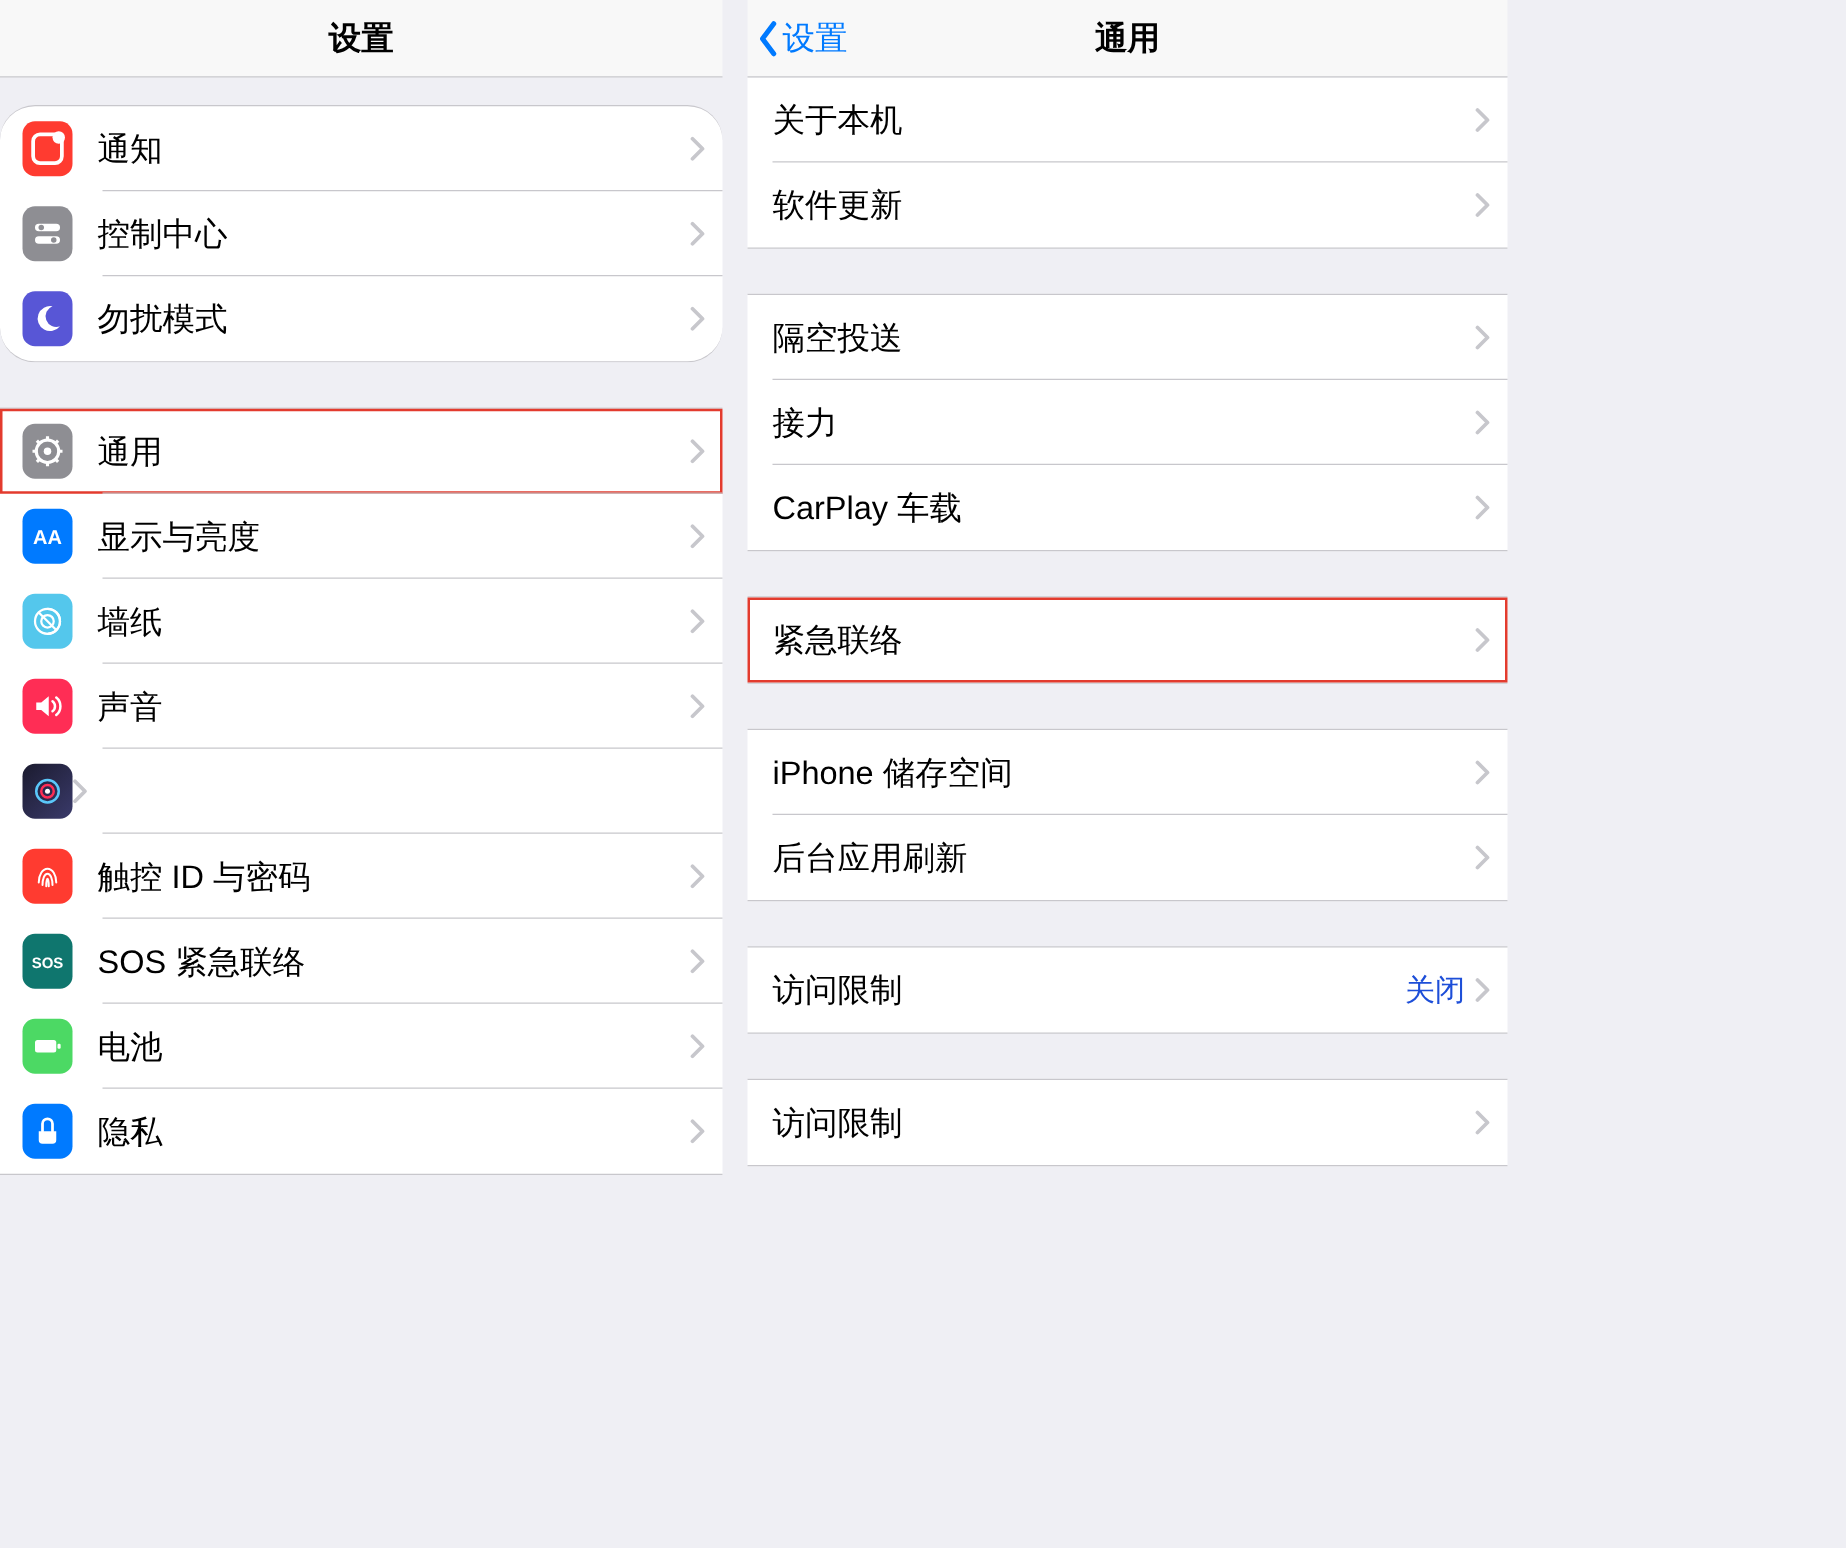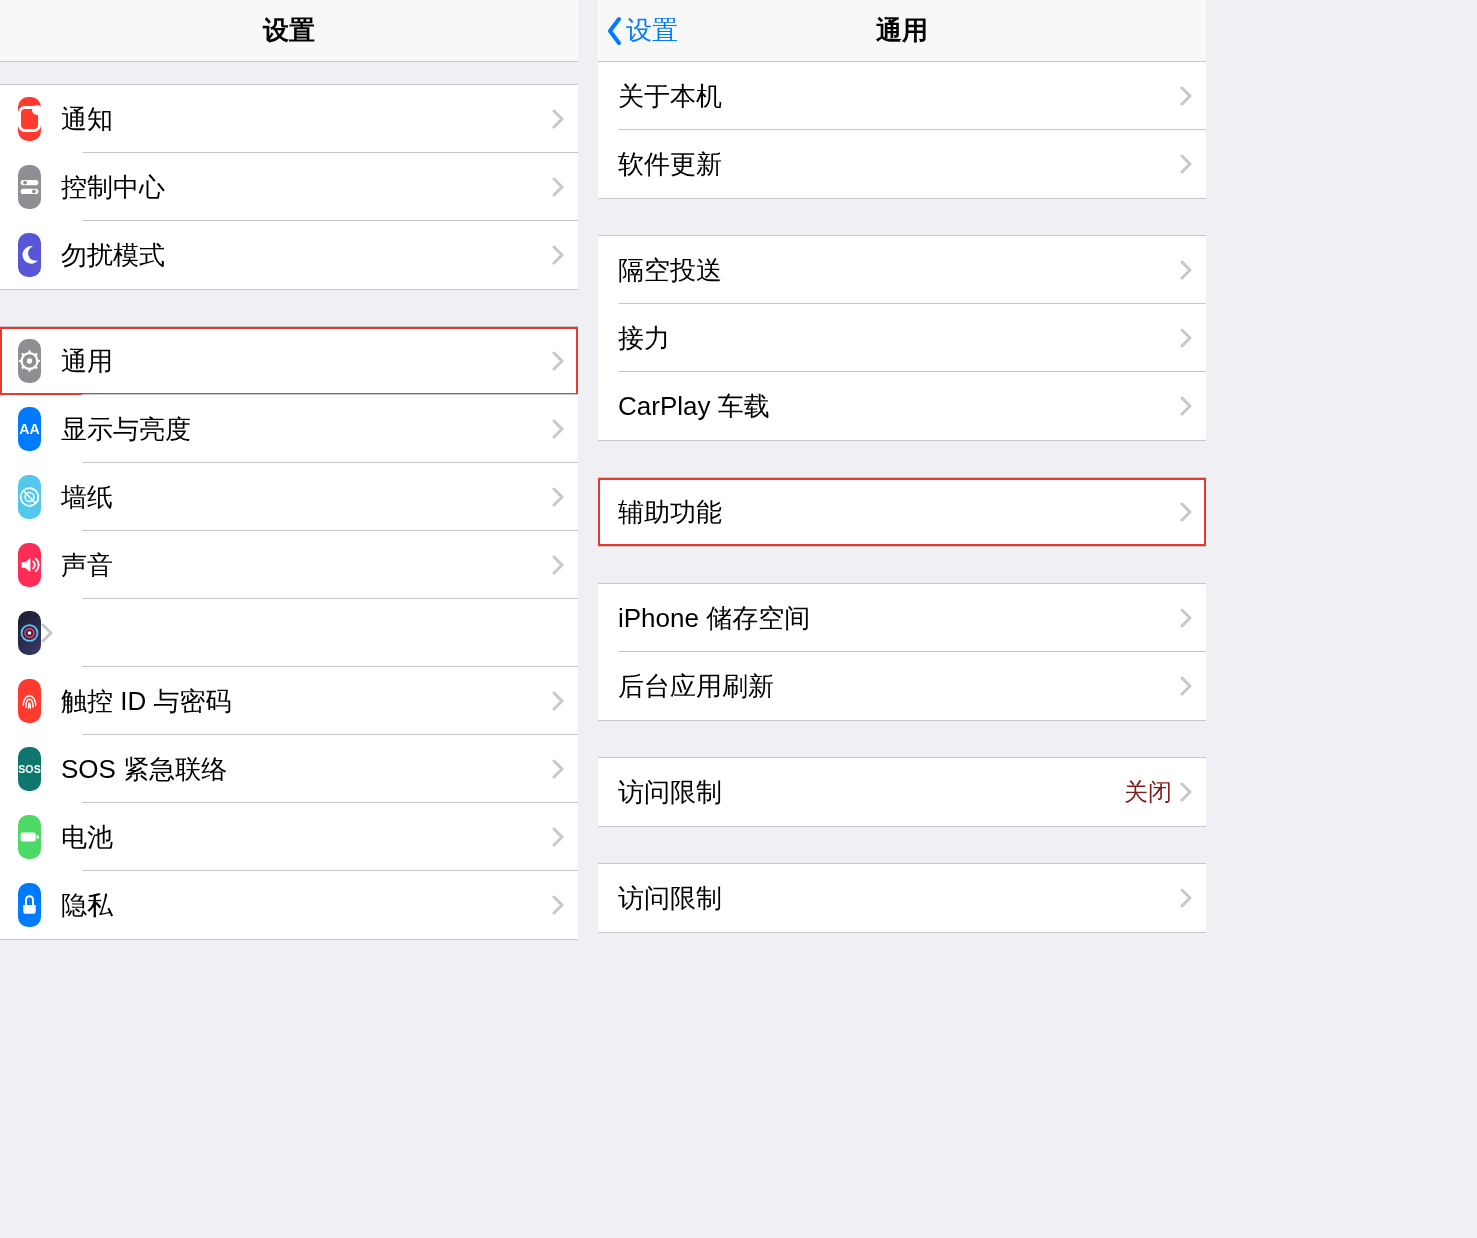--- a/index.html
+++ b/index.html
@@ -49,57 +49,57 @@
     .back-chevron {
       width: 18px; height: 30px;
       margin-right: 2px;
     }
     .group {
       margin-top: 36px;
       background: #fff;
       border-top: 1px solid #c8c7cc;
       border-bottom: 1px solid #c8c7cc;
     }
-    .pane-left .group:first-of-type { margin-top: 22px; }
+    .pane-left .group:first-of-type { margin-top: 22px; border-radius: 28px; }
     .row {
       display: flex;
       align-items: center;
       min-height: 68px;
       padding-right: 14px;
       position: relative;
       cursor: pointer;
     }
     .row-line {
       position: absolute;
       left: 82px; right: 0; bottom: 0;
       height: 1px;
       background: #c8c7cc;
     }
     .pane-right .row-line { left: 20px; }
     .row:last-child .row-line { display: none; }
     .icon-box {
-      width: 23px; height: 44px;
+      width: 40px; height: 44px;
       border-radius: 10px;
       margin-left: 18px;
       display: flex;
       align-items: center;
       justify-content: center;
       color: #fff;
       flex-shrink: 0;
     }
     .row-label {
       font-size: 26px;
       color: #000;
       margin-left: 20px;
       flex: 1;
     }
     .pane-right .row-label { margin-left: 20px; }
     .row-detail {
       font-size: 24px;
-      color: #7f1d1d;
+      color: #1d4ed8;
       margin-right: 8px;
     }
     .chev {
       width: 12px; height: 20px;
       flex-shrink: 0;
     }
     .chev path { stroke: #c7c7cc; stroke-width: 3; fill: none; stroke-linecap: round; stroke-linejoin: round; }
     .hilite {
       outline: 2px solid #e33b2e;
       outline-offset: -2px;
@@ -347,21 +347,21 @@
         </div>
         <div class="row">
           <div class="row-label">CarPlay 车载</div>
           <svg class="chev" viewBox="0 0 12 20">
             <path d="M2 2 L10 10 L2 18"></path>
           </svg>
         </div>
       </div>
       <div class="group">
         <div class="row hilite">
-          <div class="row-label">辅助功能</div>
+          <div class="row-label">紧急联络</div>
           <svg class="chev" viewBox="0 0 12 20">
             <path d="M2 2 L10 10 L2 18"></path>
           </svg>
         </div>
       </div>
       <div class="group">
         <div class="row">
           <div class="row-label">iPhone 储存空间</div>
           <svg class="chev" viewBox="0 0 12 20">
             <path d="M2 2 L10 10 L2 18"></path>

